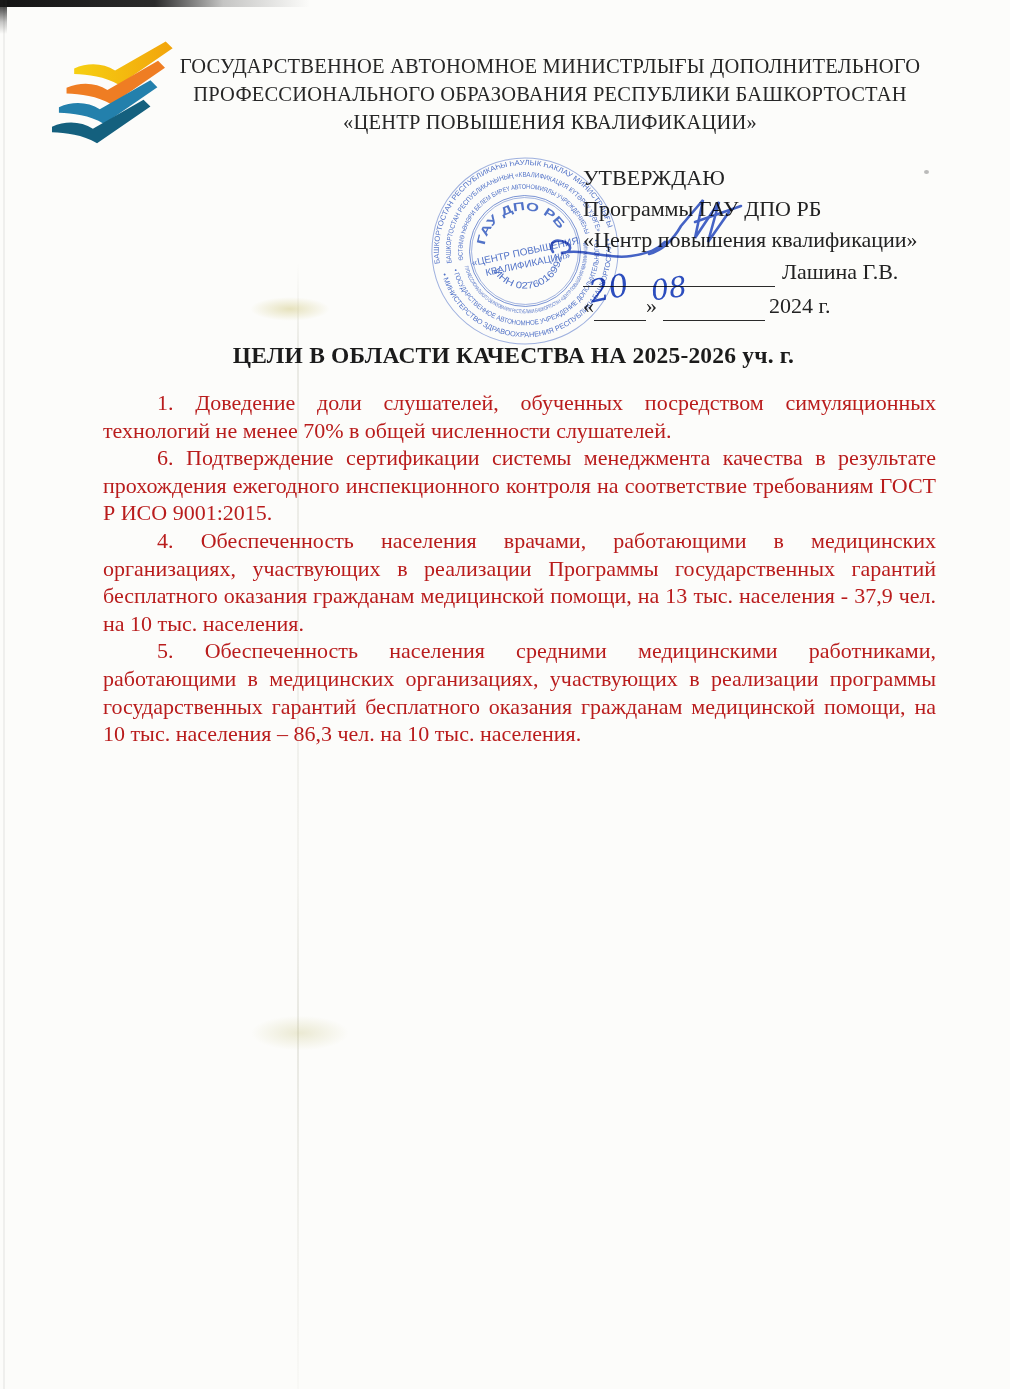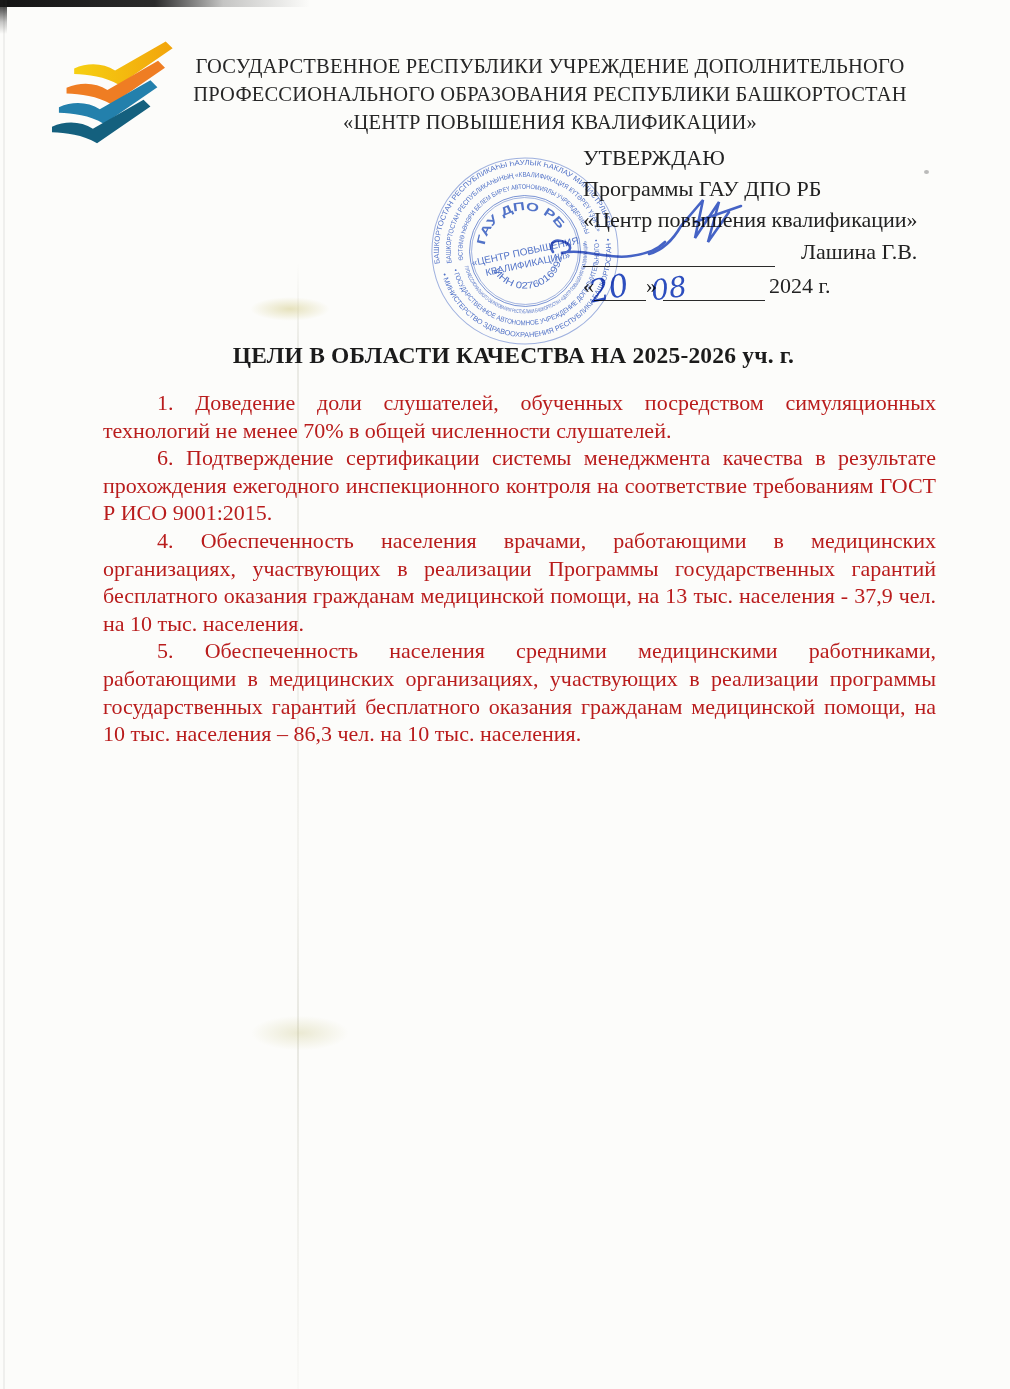--- a/index.html
+++ b/index.html
@@ -20,25 +20,25 @@
     background:radial-gradient(ellipse at center,rgba(200,190,105,.42),rgba(200,190,105,0) 70%);}
   .smudge-2{position:absolute;left:252px;top:1016px;width:96px;height:34px;
     background:radial-gradient(ellipse at center,rgba(195,190,120,.30),rgba(195,190,120,0) 72%);}
   .speck{position:absolute;left:924px;top:170px;width:5px;height:4px;border-radius:50%;background:rgba(120,120,120,.5);}
 
   .logo{position:absolute;left:33px;top:40px;width:160px;height:104px;}
 
   .org-header{position:absolute;left:125px;top:52px;width:850px;text-align:center;
     font-size:20.5px;line-height:28px;color:#262626;letter-spacing:.2px;}
 
-  .approval{position:absolute;left:583px;top:142px;width:380px;font-size:22px;line-height:31px;color:#222;}
+  .approval{position:absolute;left:583px;top:162px;width:380px;font-size:22px;line-height:31px;color:#222;}
   .approval .row{white-space:nowrap;}
   .sig-row{display:flex;align-items:flex-end;margin-top:1px;}
   .sig-blank{display:inline-block;width:192px;border-bottom:1.6px solid #2a2a2a;height:24px;}
-  .sig-name{margin-left:26px;}
+  .sig-name{margin-left:7px;}
   .date-row{display:flex;align-items:flex-end;margin-top:3px;}
   .date-blank-1{display:inline-block;width:52px;border-bottom:1.6px solid #2a2a2a;height:24px;}
   .date-blank-2{display:inline-block;width:102px;border-bottom:1.6px solid #2a2a2a;height:24px;margin-left:6px;margin-right:4px;}
 
   .stamp{position:absolute;left:426px;top:152px;width:198px;height:198px;
     transform:rotate(-12deg);mix-blend-mode:multiply;opacity:.92;}
   .stamp text{font-family:"Liberation Sans","DejaVu Sans",sans-serif;}
 
   .signature{position:absolute;left:545px;top:192px;width:255px;height:95px;mix-blend-mode:multiply;}
 
@@ -76,21 +76,21 @@
         <path id="swoosh" d="M2,41 C22,32 44,33 61,44 L134,2 L144,12 L67,65 C46,52 22,50 2,49 Z"></path>
       </defs>
       <use href="#swoosh" transform="translate(32,0)" fill="url(#gYellow)"></use>
       <use href="#swoosh" transform="translate(21,28)" fill="#ef7d23"></use>
       <use href="#swoosh" transform="translate(10,56)" fill="#2380ac"></use>
       <use href="#swoosh" transform="translate(0,84)" fill="#14607e"></use>
     </svg>
   </div>
 
   <div class="org-header">
-    <div>ГОСУДАРСТВЕННОЕ РЕСПУБЛИКИ УЧРЕЖДЕНИЕ ДОПОЛНИТЕЛЬНОГО</div>
+    <div>ГОСУДАРСТВЕННОЕ АВТОНОМНОЕ МИНИСТРЛЫҒЫ ДОПОЛНИТЕЛЬНОГО</div>
     <div>ПРОФЕССИОНАЛЬНОГО ОБРАЗОВАНИЯ РЕСПУБЛИКИ БАШКОРТОСТАН</div>
     <div>«ЦЕНТР ПОВЫШЕНИЯ КВАЛИФИКАЦИИ»</div>
   </div>
 
   <div class="approval">
     <div class="row">УТВЕРЖДАЮ</div>
     <div class="row">Программы ГАУ ДПО РБ</div>
     <div class="row">«Центр повышения квалификации»</div>
     <div class="sig-row">
       <span class="sig-blank"></span>

